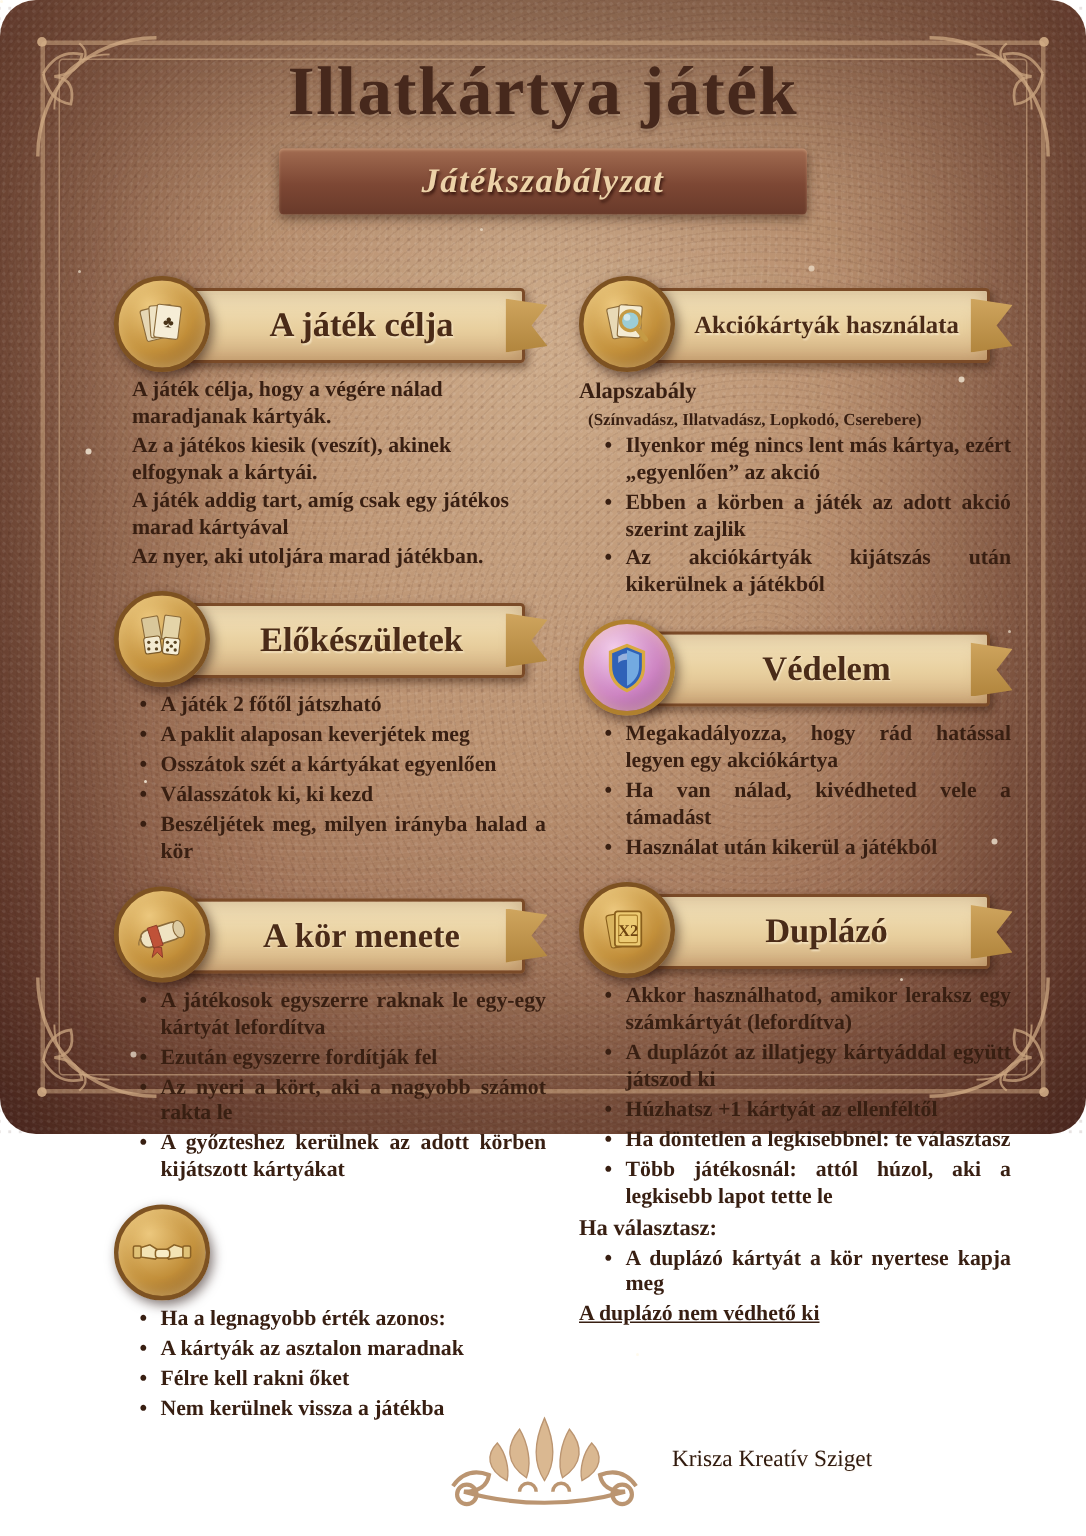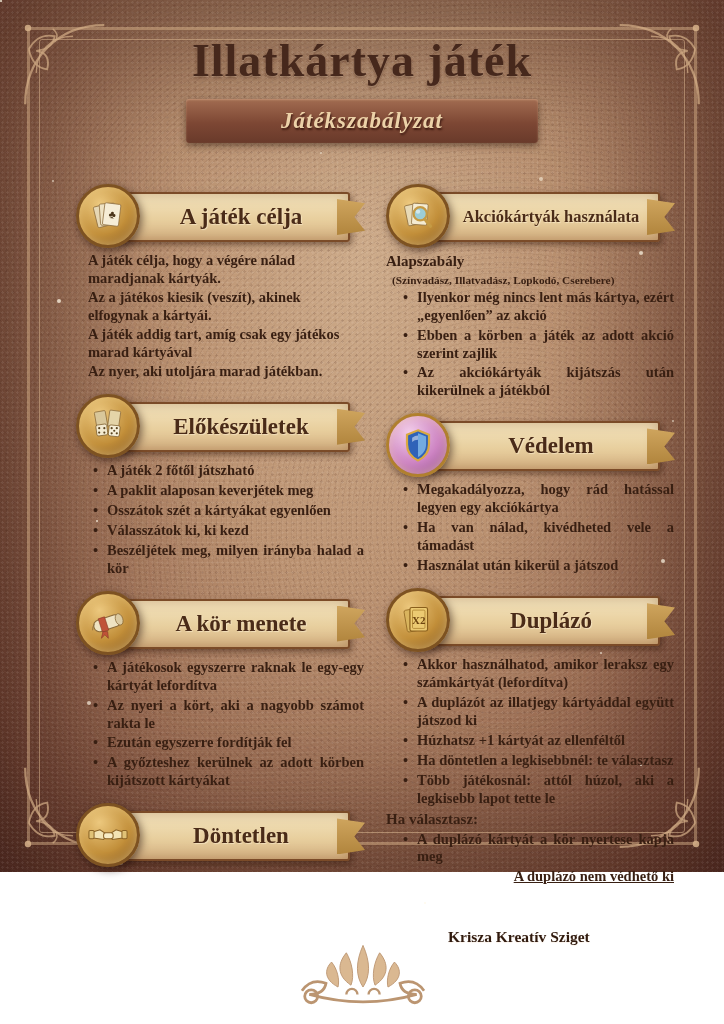--- a/index.html
+++ b/index.html
@@ -1,22 +1,22 @@
 <!DOCTYPE html>
 <html><head>
 <meta charset="utf-8">
 <style>
   html,body{margin:0;padding:0;}
   body{width:724px;height:1024px;overflow:hidden;font-family:"Liberation Serif","DejaVu Serif",serif;}
-  .page{position:relative;width:724px;height:872px;
+  .page{position:relative;width:724px;height:756px;
     background:
       repeating-radial-gradient(circle at 30% 20%, rgba(255,240,220,0.045) 0 1px, transparent 1px 4px),
       repeating-radial-gradient(circle at 70% 60%, rgba(50,20,12,0.06) 0 1px, transparent 1px 5px),
       radial-gradient(ellipse at 50% 30%, #cdab8a 0%, #bb9271 38%, #9d6f55 66%, #7a4c3b 88%, #5a352b 100%);
-    box-shadow:inset 0 0 140px 50px rgba(55,24,16,0.55);}
+    box-shadow:inset 0 0 140px 50px rgba(55,24,16,0.55);border-radius:24px;}
   .grain{position:absolute;inset:0;pointer-events:none;
     background-image:radial-gradient(rgba(255,255,255,0.07) 1px, transparent 1.2px),
                      radial-gradient(rgba(60,22,12,0.12) 1px, transparent 1.2px);
     background-size:5px 5px,7px 7px;background-position:0 0,3px 2px;}
   .frame-a{position:absolute;inset:27px;border:3px solid rgba(222,184,142,0.45);border-radius:4px;pointer-events:none;}
   .frame-b{position:absolute;inset:39px;border:1px solid rgba(226,190,150,0.5);border-radius:3px;pointer-events:none;}
   .corner{position:absolute;width:92px;height:92px;opacity:0.85;}
   .corner.tl{left:16px;top:16px;}
   .corner.tr{right:16px;top:16px;transform:scaleX(-1);}
   .corner.bl{left:16px;bottom:16px;transform:scaleY(-1);}
@@ -60,22 +60,22 @@
     background:linear-gradient(180deg,#cfa55e,#b1853d);clip-path:polygon(0 0,100% 12%,62% 50%,100% 88%,0 100%);}
   .banner-title{font-size:23px;font-weight:700;color:#4a2b18;padding-left:16px;
     text-shadow:1px 1px 1px rgba(255,244,218,0.55);}
   .banner-title.small{font-size:16.5px;line-height:1.08;text-align:center;}
   .content{color:#381f12;}
   .par{font-size:14.5px;font-weight:700;line-height:1.24;margin:0 0 1px 12px;}
   .bullet{position:relative;font-size:14.5px;font-weight:700;line-height:1.24;margin:0 0 2px 16px;padding-left:15px;text-align:justify;}
   .bullet::before{content:"•";position:absolute;left:1px;top:0;}
   .subhead{font-size:15px;font-weight:700;line-height:1.3;margin:1px 0 1px 0;}
   .note{font-size:11.3px;font-weight:700;line-height:1.25;margin:0 0 2px 6px;}
-  .underline-note{font-size:14.5px;font-weight:700;text-decoration:underline;text-align:right;margin-top:2px;}
-  .credit{position:absolute;top:928px;left:448px;font-size:15.5px;font-weight:700;color:#301a0e;
+  .underline-note{font-size:14.5px;font-weight:700;text-decoration:underline;text-align:left;margin-top:2px;}
+  .credit{position:absolute;top:964px;left:448px;font-size:15.5px;font-weight:400;color:#301a0e;
     text-shadow:0 1px 1px rgba(240,210,180,0.3);}
   .bottom-ornament{position:absolute;left:289px;top:940px;opacity:0.95;}
 </style>
 </head>
 <body>
 
 <div class="page">
   <div class="grain"></div>
   <div class="sparkles"></div>
   <div class="frame-a"></div>
@@ -199,41 +199,44 @@
                   <path d="M20 39 l-5 8 l6 -3 l3 6 l2 -9 z" fill="#c05238" stroke="#8a3a28" stroke-width="0.8"></path>
                 </g>
               </svg>
             </div>
             <div class="banner">
               <span class="banner-title">A kör menete</span>
             </div>
           </div>
           <div class="content">
             <div class="bullet">A játékosok egyszerre raknak le egy-egy kártyát lefordítva</div>
+            <div class="bullet">Ezután egyszerre fordítják fel</div>
             <div class="bullet">Az nyeri a kört, aki a nagyobb számot rakta le</div>
-            <div class="bullet">Ezután egyszerre fordítják fel</div>
             <div class="bullet">A győzteshez kerülnek az adott körben kijátszott kártyákat</div>
           </div>
         </section>
         <section class="section">
           <div class="banner-row">
             <div class="icon-circle">
               <svg width="44" height="44" viewBox="0 0 60 60">
                 <g stroke="#8a6226" stroke-width="1.4" fill="#f3e3b4">
                   <path d="M6 27 L19 23 L30 30 L24 36 L10 34 Z"></path>
                   <path d="M54 27 L41 23 L30 30 L36 36 L50 34 Z"></path>
                   <rect x="24" y="27" width="13" height="8" rx="3" fill="#f8ecc6"></rect>
                   <rect x="4" y="24" width="7" height="11" rx="1.5" fill="#e0c277"></rect>
                   <rect x="49" y="24" width="7" height="11" rx="1.5" fill="#e0c277"></rect>
                 </g>
               </svg>
             </div>
-            <div class="banner">
-              <span class="banner-title">Döntetlen</span>
-            </div>
+          </div>
+          <div class="content">
+            <div class="bullet">Ha a legnagyobb érték azonos:</div>
+            <div class="bullet">A kártyák az asztalon maradnak</div>
+            <div class="bullet">Félre kell rakni őket</div>
+            <div class="bullet">Nem kerülnek vissza a játékba</div>
           </div>
         </section>
       </div>
     <div class="col" id="col-right">
         <section class="section">
           <div class="banner-row">
             <div class="icon-circle">
               <svg width="44" height="44" viewBox="0 0 60 60">
                 <g>
                   <rect x="14" y="14" width="20" height="28" rx="2" fill="#e8dab6" stroke="#8a6a3a" transform="rotate(-12 24 28)"></rect>
@@ -267,21 +270,21 @@
                 </g>
               </svg>
             </div>
             <div class="banner">
               <span class="banner-title">Védelem</span>
             </div>
           </div>
           <div class="content">
             <div class="bullet">Megakadályozza, hogy rád hatással legyen egy akciókártya</div>
             <div class="bullet">Ha van nálad, kivédheted vele a támadást</div>
-            <div class="bullet">Használat után kikerül a játszod</div>
+            <div class="bullet">Használat után kikerül a játékból</div>
           </div>
         </section>
         <section class="section">
           <div class="banner-row">
             <div class="icon-circle">
               <svg width="44" height="44" viewBox="0 0 60 60">
                 <g>
                   <rect x="13" y="15" width="22" height="30" rx="2.5" fill="#d9b45e" stroke="#8a5f1c" transform="rotate(-10 24 30)"></rect>
                   <rect x="19" y="13" width="24" height="32" rx="2.5" fill="#ecca72" stroke="#8a5f1c" stroke-width="1.6"></rect>
                   <rect x="22.5" y="16.5" width="17" height="25" rx="1.5" fill="none" stroke="#a87d2a"></rect>

